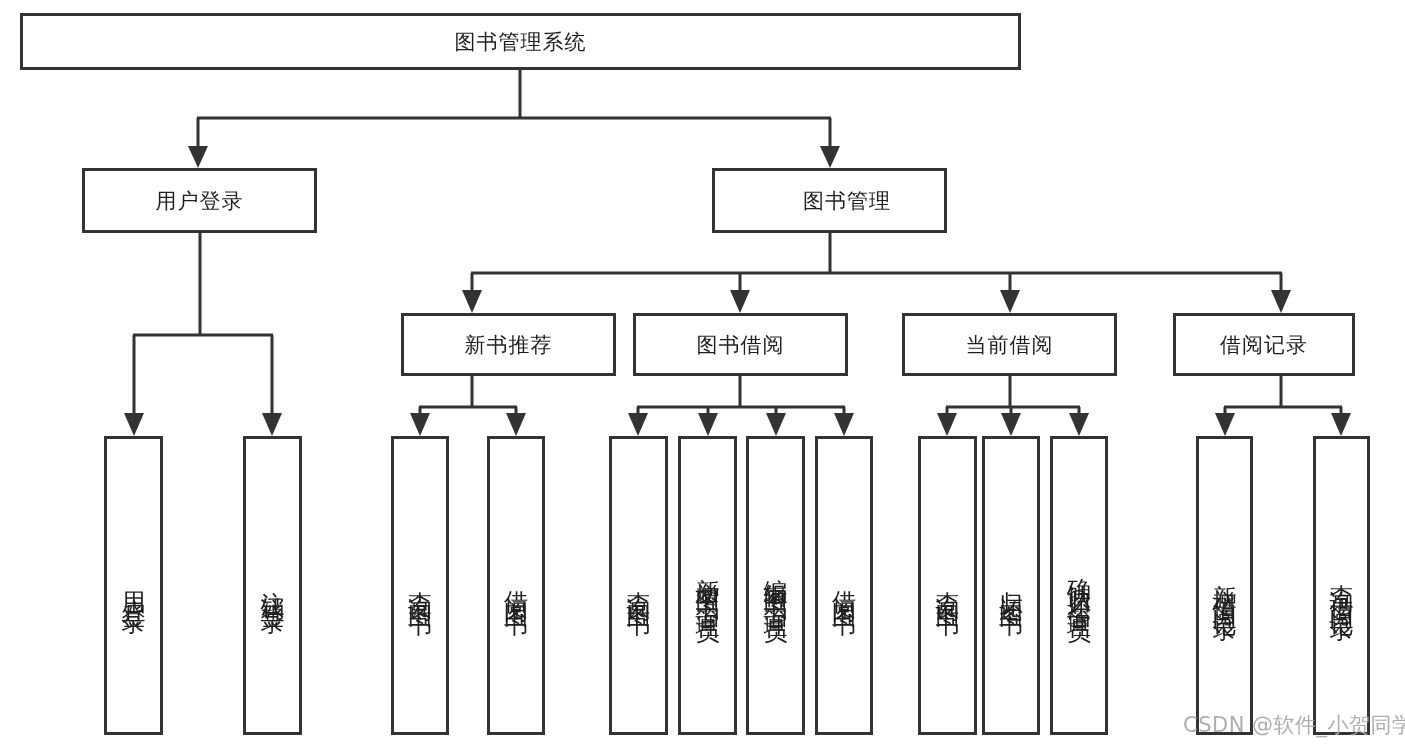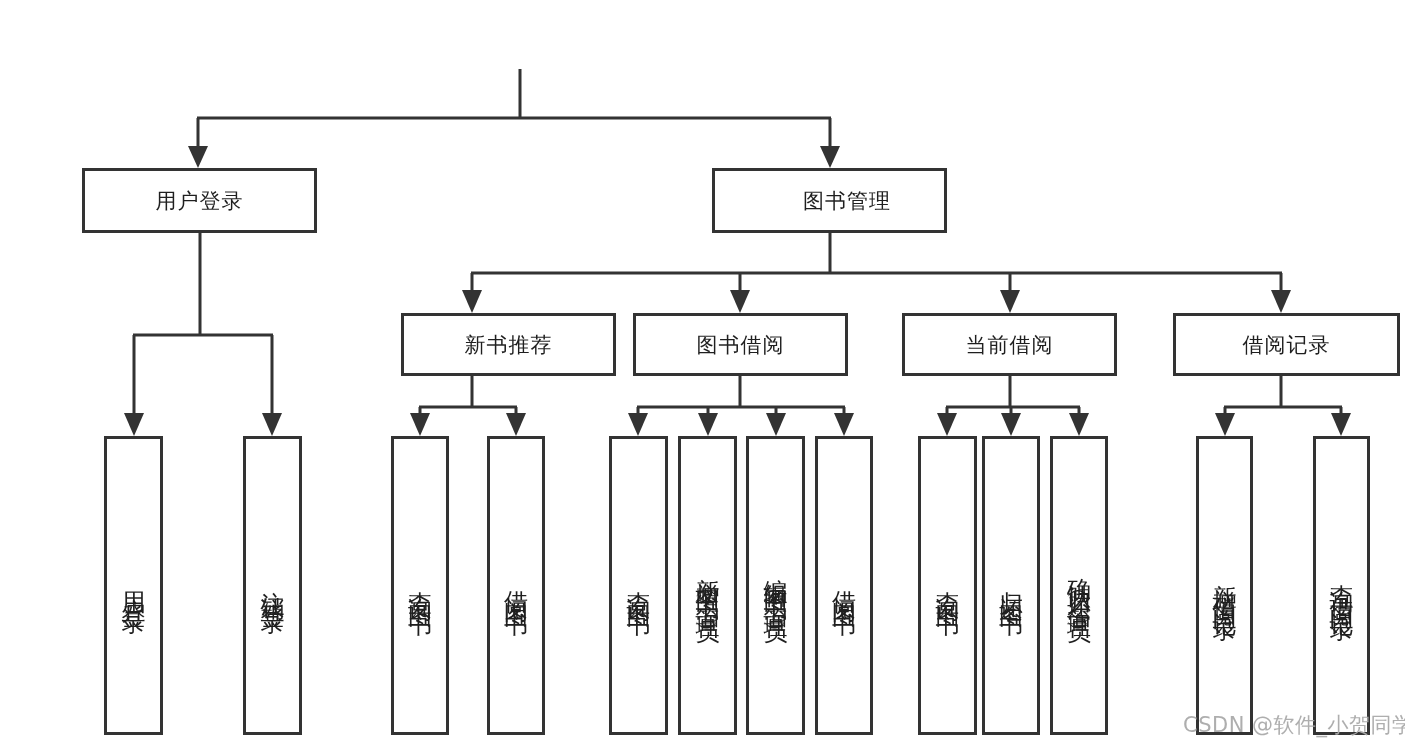--- a/index.html
+++ b/index.html
@@ -49,21 +49,21 @@
   }
   
   #n-root   { left: 20px;  top: 13px;  width: 1001px; height: 57px; }
   
   #n-user-login { left: 82px;  top: 168px; width: 235px; height: 65px; }
   #n-book-mgmt  { left: 712px; top: 168px; width: 235px; height: 65px; padding-left: 35px; }
   
   #n-new-rec { left: 365px;  top: 313px; width: 215px; height: 63px; margin-left: 36px; }
   #n-borrow  { left: 633px;  top: 313px; width: 215px; height: 63px; }
   #n-current { left: 902px;  top: 313px; width: 215px; height: 63px; }
-  #n-records { left: 1173px; top: 313px; width: 227px; height: 63px; }
+  #n-records { left: 1173px; top: 313px; width: 182px; height: 63px; }
   
   #l-user-login { left: 104px;  width: 59px; }
   #l-logout     { left: 243px;  width: 59px; }
   #l-rec-query  { left: 391px;  width: 58px; }
   #l-rec-borrow { left: 487px;  width: 58px; }
   #l-bb-query   { left: 609px;  width: 59px; }
   #l-bb-add     { left: 678px;  width: 59px; letter-spacing: 6px; }
   #l-bb-edit    { left: 746px;  width: 59px; letter-spacing: 6px; }
   #l-bb-borrow  { left: 815px;  width: 58px; }
   #l-cb-query   { left: 918px;  width: 59px; }
@@ -140,20 +140,21 @@
       <polygon class="arrowhead" points="1069,413 1089,413 1079,436"></polygon>
     </g>
 
     <g>
       <path class="stroke-line" d="M1281 376 V407 M1224 407 H1342 M1225 407 V414 M1341 407 V414"></path>
       <polygon class="arrowhead" points="1215,413 1235,413 1225,436"></polygon>
       <polygon class="arrowhead" points="1331,413 1351,413 1341,436"></polygon>
     </g>
   </svg>
 
+  <div class="node h" id="n-root">图书管理系统</div>
 
   <div class="node h" id="n-user-login">用户登录</div>
   <div class="node h" id="n-book-mgmt">图书管理</div>
 
   <div class="node h" id="n-new-rec">新书推荐</div>
   <div class="node h" id="n-borrow">图书借阅</div>
   <div class="node h" id="n-current">当前借阅</div>
   <div class="node h" id="n-records">借阅记录</div>
 
   <div class="node v" id="l-user-login">用户登录</div>

